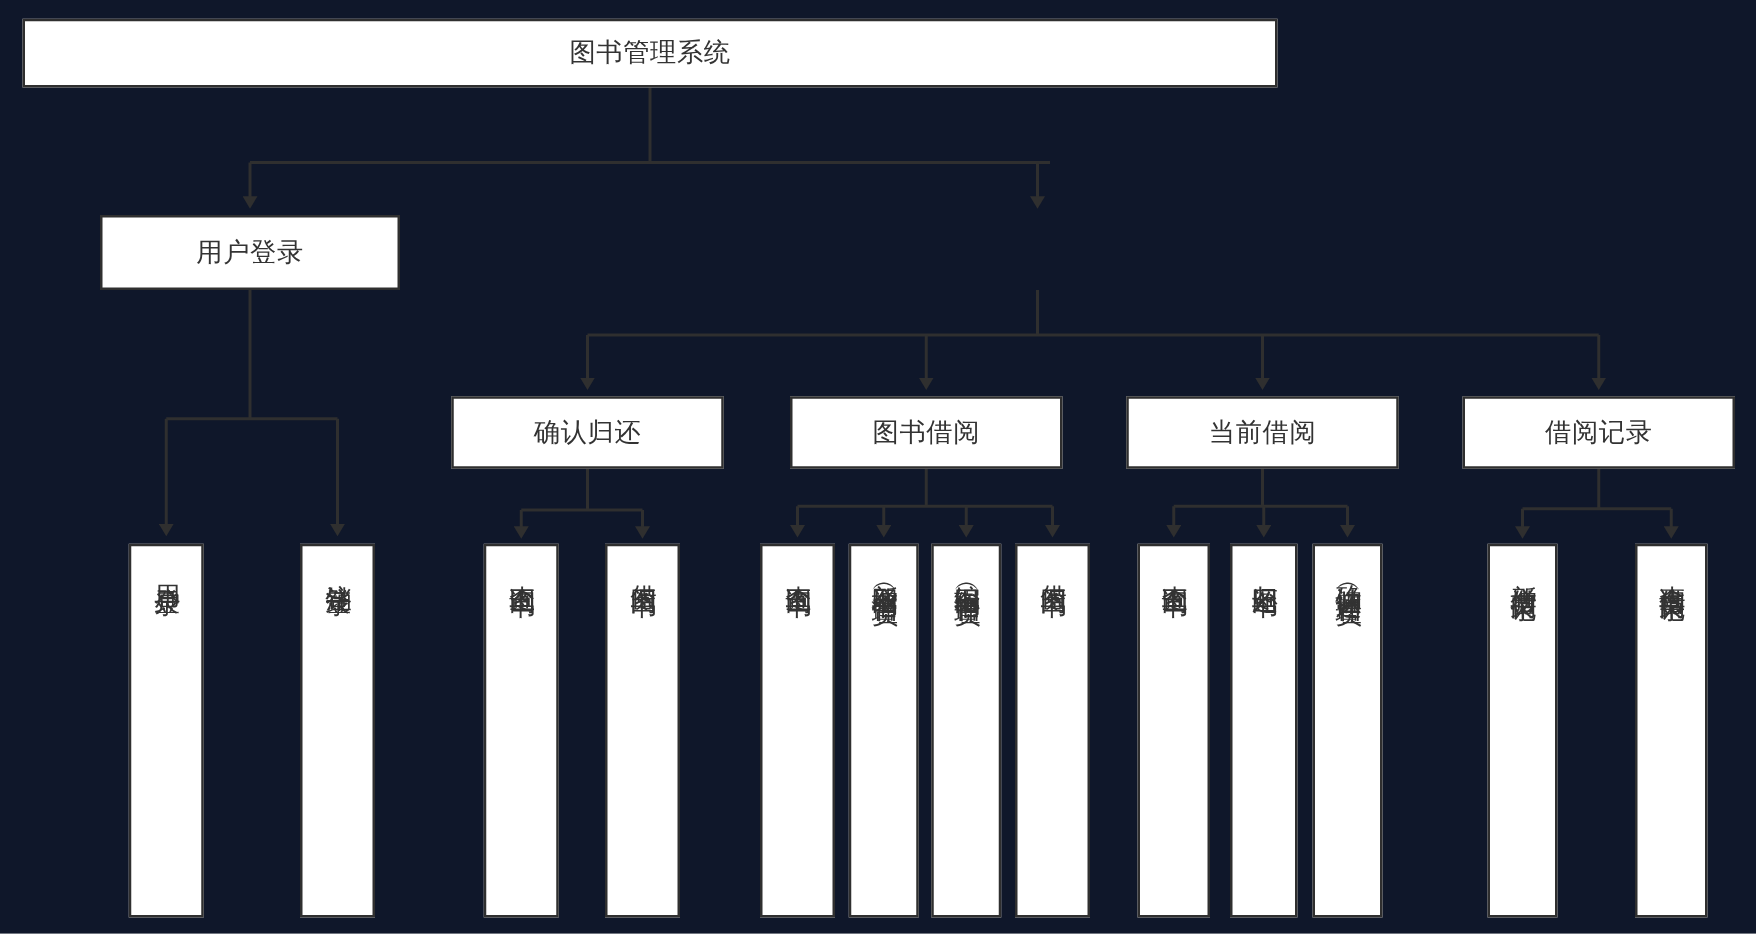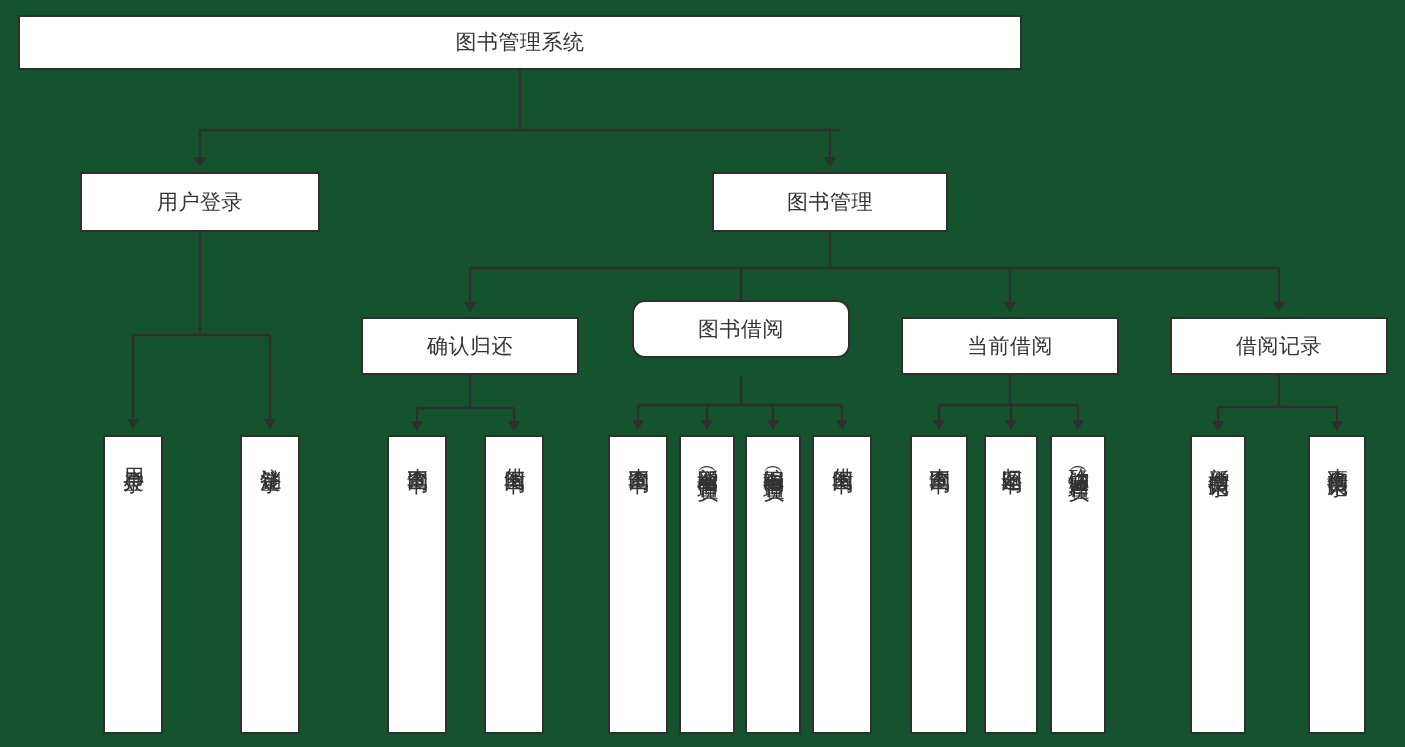--- a/index.html
+++ b/index.html
@@ -8,21 +8,21 @@
     background: #ffffff;
   }
   body {
     font-family: "DejaVu Sans", "Liberation Sans", sans-serif;
     color: #2b2b2b;
   }
   #canvas {
     position: relative;
     width: 1405px;
     height: 747px;
-    background: #14532d;
+    background: #0f172a;
     overflow: hidden;
   }
   svg.wires {
     position: absolute;
     left: 0;
     top: 0;
     width: 1405px;
     height: 747px;
     pointer-events: none;
   }
@@ -121,28 +121,25 @@
     </g>
   </svg>
 
   <div class="node node-h" style="left:18px; top:15px; width:1004px; height:55px;">
     <span class="label">图书管理系统</span>
   </div>
 
   <div class="node node-h" style="left:80px; top:172px; width:240px; height:60px;">
     <span class="label">用户登录</span>
   </div>
-  <div class="node node-h" style="left:712px; top:172px; width:236px; height:60px;">
-    <span class="label">图书管理</span>
-  </div>
 
   <div class="node node-h" style="left:361px; top:317px; width:218px; height:58px;">
     <span class="label">确认归还</span>
   </div>
-  <div class="node node-h" style="left:632px; top:300px; width:218px; height:58px;border-radius:13px;">
+  <div class="node node-h" style="left:632px; top:317px; width:218px; height:58px;">
     <span class="label">图书借阅</span>
   </div>
   <div class="node node-h" style="left:901px; top:317px; width:218px; height:58px;">
     <span class="label">当前借阅</span>
   </div>
   <div class="node node-h" style="left:1170px; top:317px; width:218px; height:58px;">
     <span class="label">借阅记录</span>
   </div>
 
   <div class="node node-v" style="left:103px; top:435px; width:60px; height:299px;">

